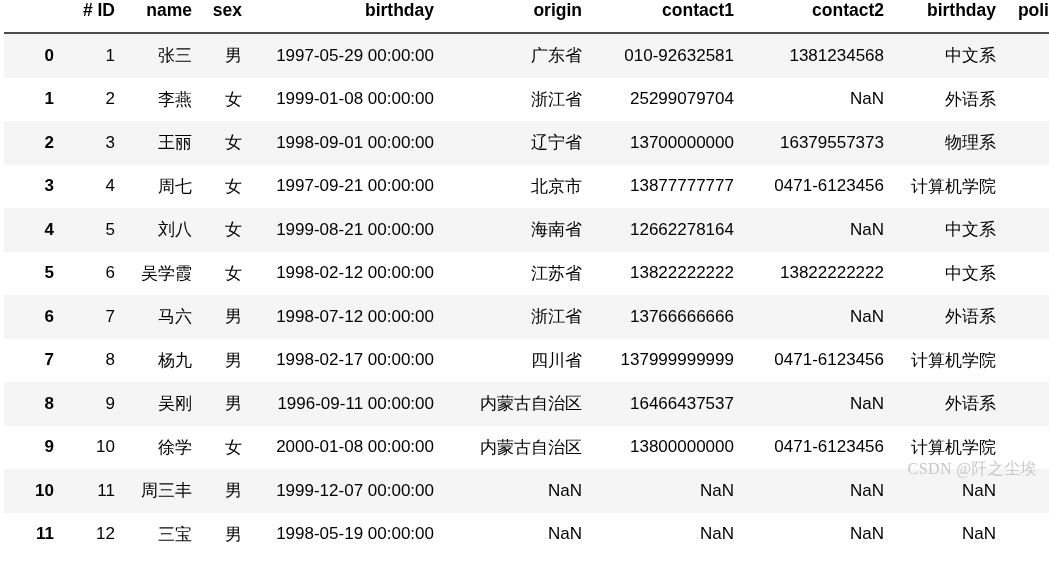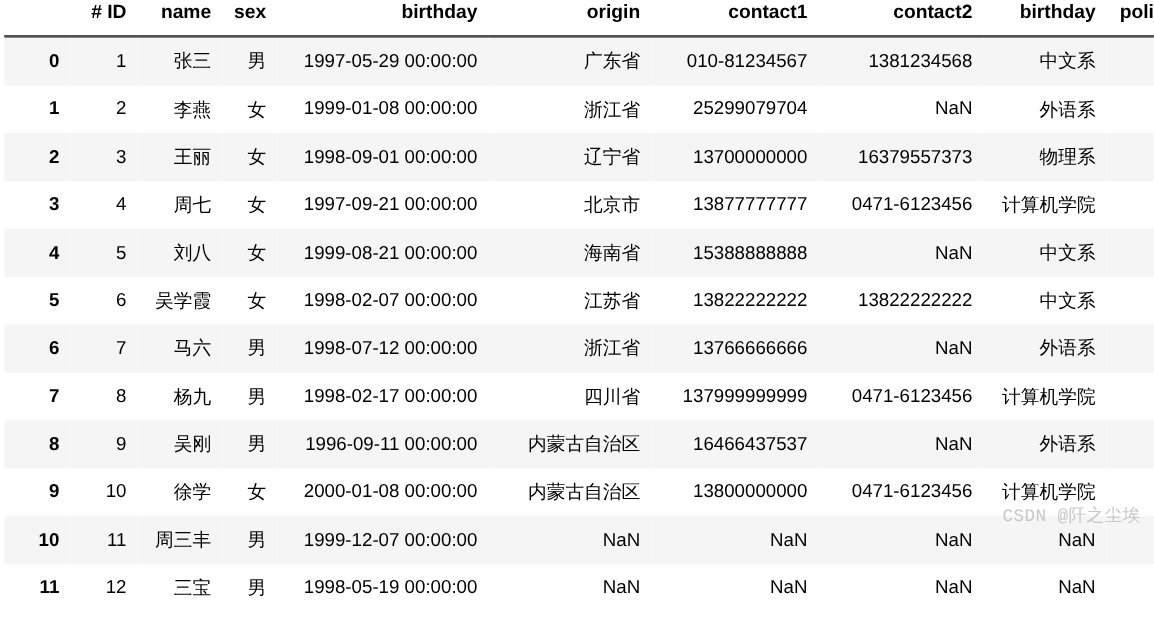--- a/index.html
+++ b/index.html
@@ -81,21 +81,21 @@
   col.c-contact2 { width: 150px; }
   col.c-institute{ width: 112px; }
   col.c-political{ width: 88px; }
 
   #watermark {
     position: absolute;
     right: 12px;
     bottom: 6px;
     font-size: 16px;
     color: #c7c7c7;
-    font-family: Liberation Mono, monospace;
+    font-family: Liberation Serif, serif;
     letter-spacing: 0.4px;
     white-space: nowrap;
     pointer-events: none;
     user-select: none;
     margin-top: 41px;
   }
 </style>
 </head>
 <body>
 
@@ -128,21 +128,21 @@
       </tr>
     </thead>
     <tbody id="table-body">
         <tr class="stripe-on">
           <th class="row-index">0</th>
           <td>1</td>
           <td>张三</td>
           <td>男</td>
           <td>1997-05-29 00:00:00</td>
           <td>广东省</td>
-          <td>010-81234567</td>
+          <td>010-92632581</td>
           <td>1381234568</td>
           <td>中文系</td>
           <td>NaN</td>
         </tr>
         <tr class="stripe-off">
           <th class="row-index">1</th>
           <td>2</td>
           <td>李燕</td>
           <td>女</td>
           <td>1999-01-08 00:00:00</td>
@@ -176,31 +176,31 @@
           <td>计算机学院</td>
           <td>NaN</td>
         </tr>
         <tr class="stripe-on">
           <th class="row-index">4</th>
           <td>5</td>
           <td>刘八</td>
           <td>女</td>
           <td>1999-08-21 00:00:00</td>
           <td>海南省</td>
-          <td>15388888888</td>
+          <td>12662278164</td>
           <td>NaN</td>
           <td>中文系</td>
           <td>NaN</td>
         </tr>
         <tr class="stripe-off">
           <th class="row-index">5</th>
           <td>6</td>
           <td>吴学霞</td>
           <td>女</td>
-          <td>1998-02-07 00:00:00</td>
+          <td>1998-02-12 00:00:00</td>
           <td>江苏省</td>
           <td>13822222222</td>
           <td>13822222222</td>
           <td>中文系</td>
           <td>NaN</td>
         </tr>
         <tr class="stripe-on">
           <th class="row-index">6</th>
           <td>7</td>
           <td>马六</td>

